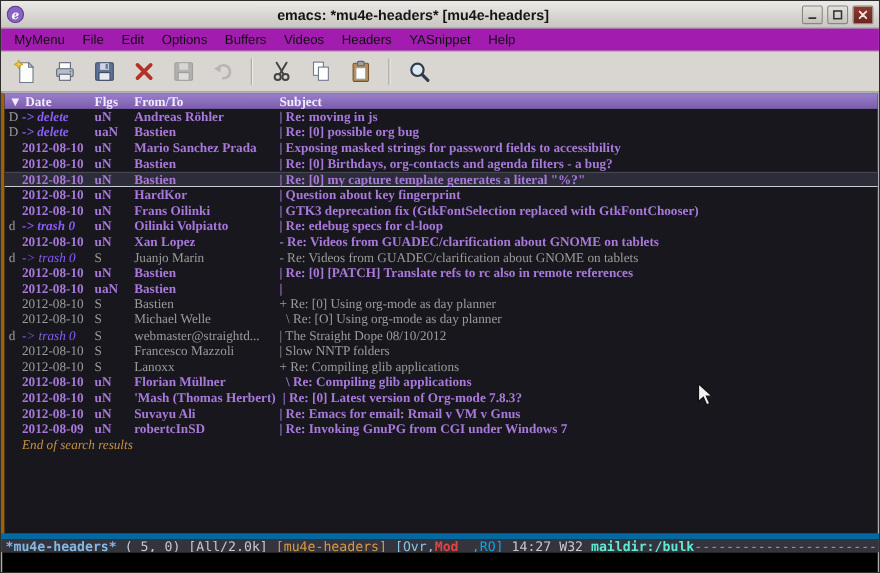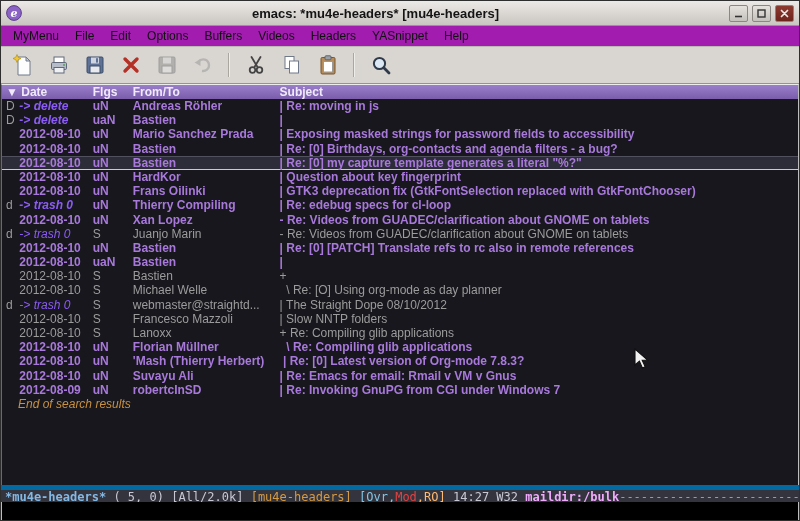--- a/index.html
+++ b/index.html
@@ -34,22 +34,22 @@
   }
   .tool-btn {
     width:31px; height:30px; display:flex; align-items:center; justify-content:center;
     border:1px solid transparent; border-radius:3px;
   }
   .tool-btn.disabled { opacity:.42; filter:grayscale(1); }
   .tool-sep { width:2px; height:24px; border-left:1px solid #aaa6a0; border-right:1px solid #efedea; margin:0 5px; }
   
   .buffer {
     flex:1 1 auto; background:#17171d; overflow:hidden; position:relative;
-    border-top:1px solid #ececec; border-left:1px solid #a16207; border-right:1px solid #bdbdbd;
-    font-family:Liberation Sans, sans-serif; font-size:12px; line-height:14.2px;
+    border-top:1px solid #ececec; border-left:3px solid #a16207; border-right:1px solid #bdbdbd;
+    font-family:Liberation Serif, serif; font-size:12px; line-height:14.2px;
     color:#9c9c9c;
   }
   .header-line {
     display:flex; height:14px; white-space:pre; padding-left:4px;
     background:linear-gradient(#9a7ecb,#7a5cab); color:#f0eafc; font-weight:bold;
   }
   .h-date { width:13ch; flex:0 0 auto; }
   .h-flags { width:6ch; flex:0 0 auto; }
   .h-from { width:22ch; flex:0 0 auto; }
   .h-subject { flex:1; }
@@ -75,23 +75,23 @@
   }
   
   .modeline {
     height:17px; flex:0 0 17px; background:#34343f; border-top:5px solid #0369a1;
     font-family:"DejaVu Sans Mono", monospace; font-size:12px; line-height:15px;
     color:#c8c8d4; white-space:pre; overflow:hidden; padding:0 4px; display:flex;
   }
   .ml-buffer { color:#84b9e4; font-weight:bold; }
   .ml-mode   { color:#d49a45; }
   .ml-ovr    { color:#84c5e4; }
-  .ml-mod    { color:#e04343; font-weight:normal; }
-  .ml-ro     { color:#fdba74; }
-  .ml-maildir{ color:#f0abfc; font-weight:bold; }
+  .ml-mod    { color:#e04343; font-weight:bold; }
+  .ml-ro     { color:#0ea5e9;margin-left:12px; }
+  .ml-maildir{ color:#5eead4; font-weight:bold; }
   .ml-filler { color:#9a9aaa; }
   
   .minibuffer { height:18px; flex:0 0 18px; background:#000; border-left:1px solid #bdbdbd; border-right:1px solid #bdbdbd; }
   
   .mouse-cursor { position:absolute; left:633px; top:347px; pointer-events:none; z-index:10; }
 </style>
 </head>
 <body>
 
 <div class="window">
@@ -229,20 +229,21 @@
           <span class="c-sep">| </span>
           <span class="c-subject">Re: moving in js</span>
         </div>
 
         <div class="row unread">
           <span class="c-mark">D</span>
           <span class="c-date trash">-&gt; delete</span>
           <span class="c-flags">uaN</span>
           <span class="c-from">Bastien</span>
           <span class="c-sep">| </span>
+          <span class="c-subject">Re: [0] possible org bug</span>
         </div>
 
         <div class="row unread">
           <span class="c-mark"></span>
           <span class="c-date">2012-08-10</span>
           <span class="c-flags">uN</span>
           <span class="c-from">Mario Sanchez Prada</span>
           <span class="c-sep">| </span>
           <span class="c-subject">Exposing masked strings for password fields to accessibility</span>
         </div>
@@ -280,21 +281,21 @@
           <span class="c-flags">uN</span>
           <span class="c-from">Frans Oilinki</span>
           <span class="c-sep">| </span>
           <span class="c-subject">GTK3 deprecation fix (GtkFontSelection replaced with GtkFontChooser)</span>
         </div>
 
         <div class="row unread">
           <span class="c-mark">d</span>
           <span class="c-date trash">-&gt; trash 0</span>
           <span class="c-flags">uN</span>
-          <span class="c-from">Thierry Compiling</span>
+          <span class="c-from">Oilinki Volpiatto</span>
           <span class="c-sep">| </span>
           <span class="c-subject">Re: edebug specs for cl-loop</span>
         </div>
 
         <div class="row unread">
           <span class="c-mark"></span>
           <span class="c-date">2012-08-10</span>
           <span class="c-flags">uN</span>
           <span class="c-from">Xan Lopez</span>
           <span class="c-sep">- </span>
@@ -326,20 +327,21 @@
           <span class="c-from">Bastien</span>
           <span class="c-sep">| </span>
         </div>
 
         <div class="row">
           <span class="c-mark"></span>
           <span class="c-date">2012-08-10</span>
           <span class="c-flags">S</span>
           <span class="c-from">Bastien</span>
           <span class="c-sep">+ </span>
+          <span class="c-subject">Re: [0] Using org-mode as day planner</span>
         </div>
 
         <div class="row">
           <span class="c-mark"></span>
           <span class="c-date">2012-08-10</span>
           <span class="c-flags">S</span>
           <span class="c-from">Michael Welle</span>
           <span class="c-sep">  \ </span>
           <span class="c-subject">Re: [O] Using org-mode as day planner</span>
         </div>
@@ -377,21 +379,21 @@
           <span class="c-flags">uN</span>
           <span class="c-from">Florian Müllner</span>
           <span class="c-sep">  \ </span>
           <span class="c-subject">Re: Compiling glib applications</span>
         </div>
 
         <div class="row unread">
           <span class="c-mark"></span>
           <span class="c-date">2012-08-10</span>
           <span class="c-flags">uN</span>
-          <span class="c-from">'Mash (Thierry Herbert)</span>
+          <span class="c-from">'Mash (Thomas Herbert)</span>
           <span class="c-sep"> | </span>
           <span class="c-subject">Re: [0] Latest version of Org-mode 7.8.3?</span>
         </div>
 
         <div class="row unread">
           <span class="c-mark"></span>
           <span class="c-date">2012-08-10</span>
           <span class="c-flags">uN</span>
           <span class="c-from">Suvayu Ali</span>
           <span class="c-sep">| </span>

